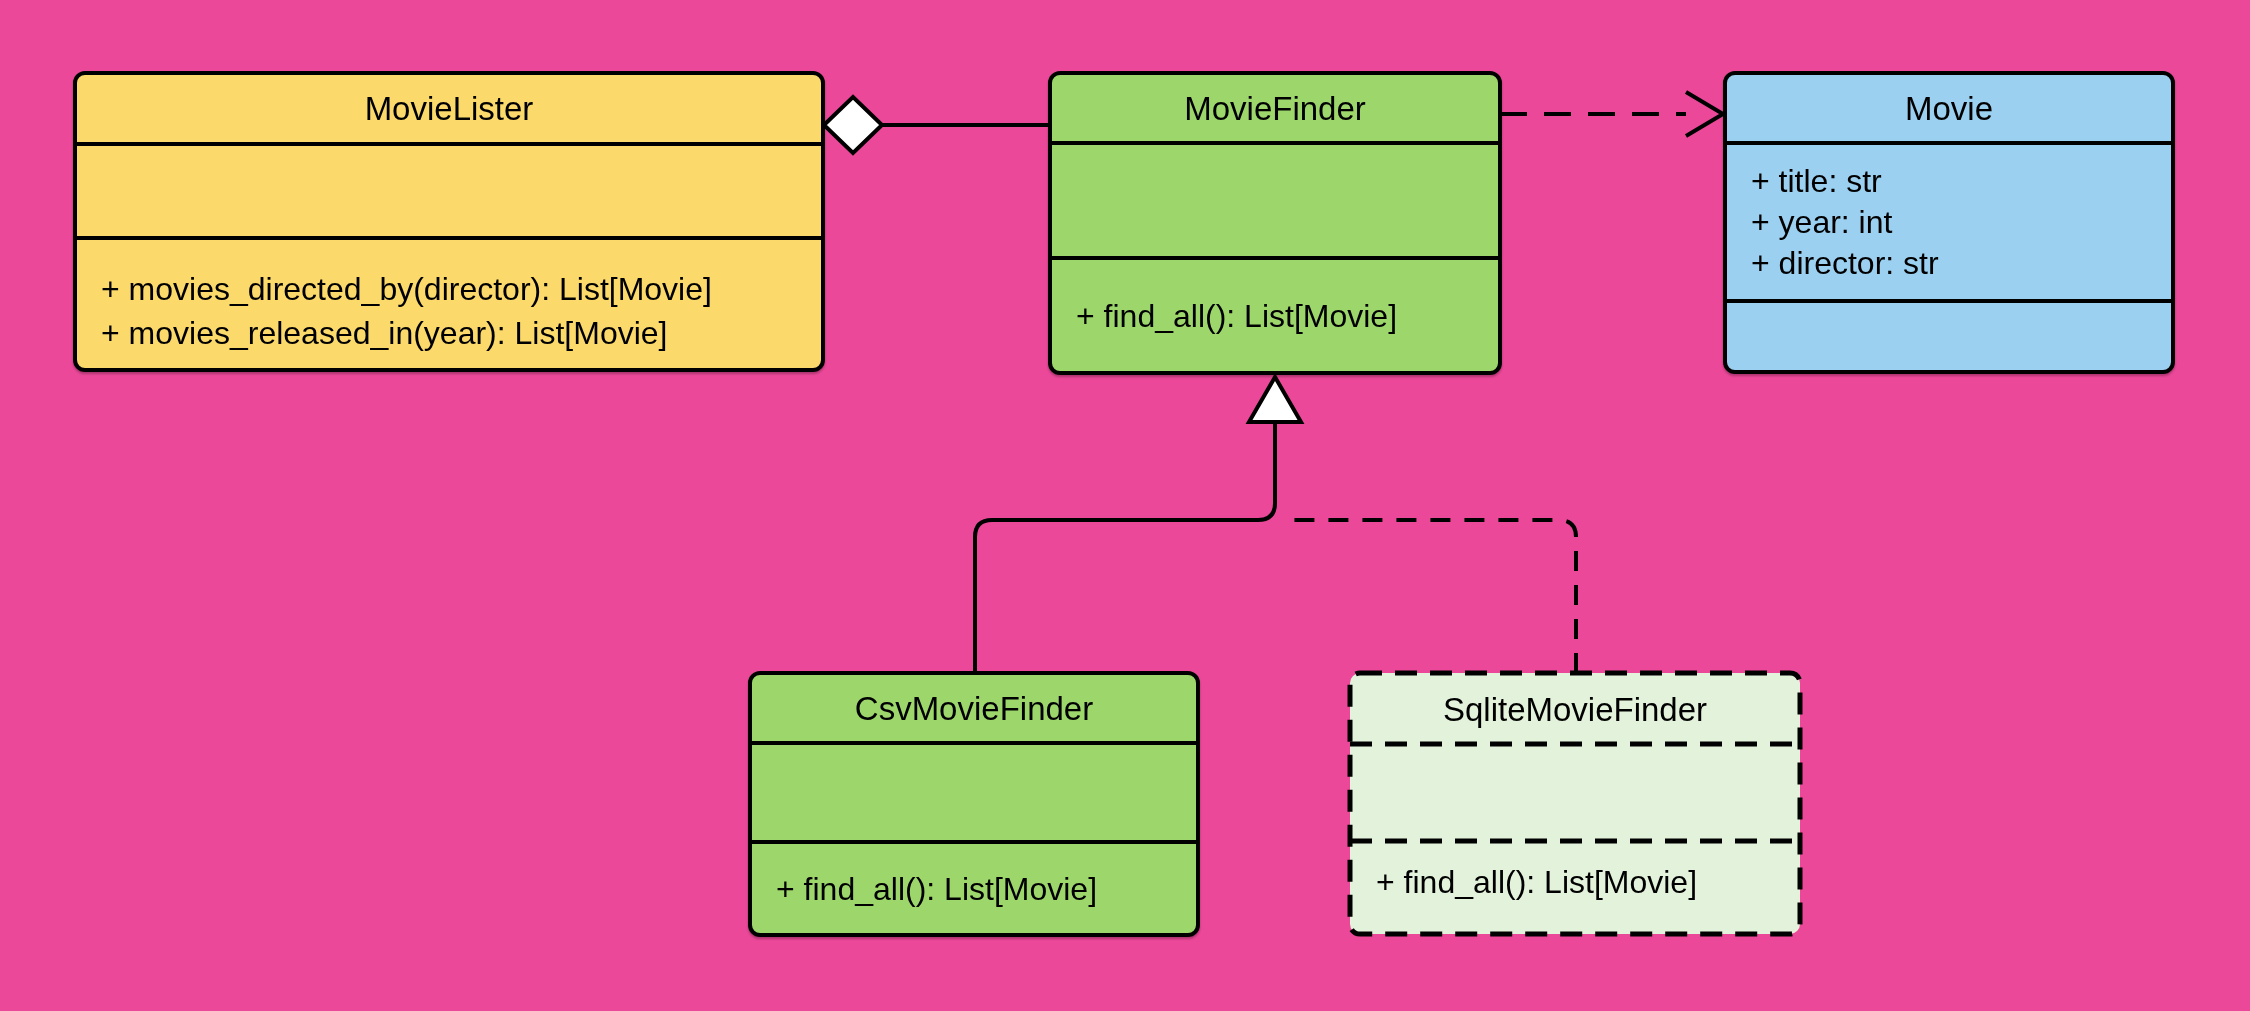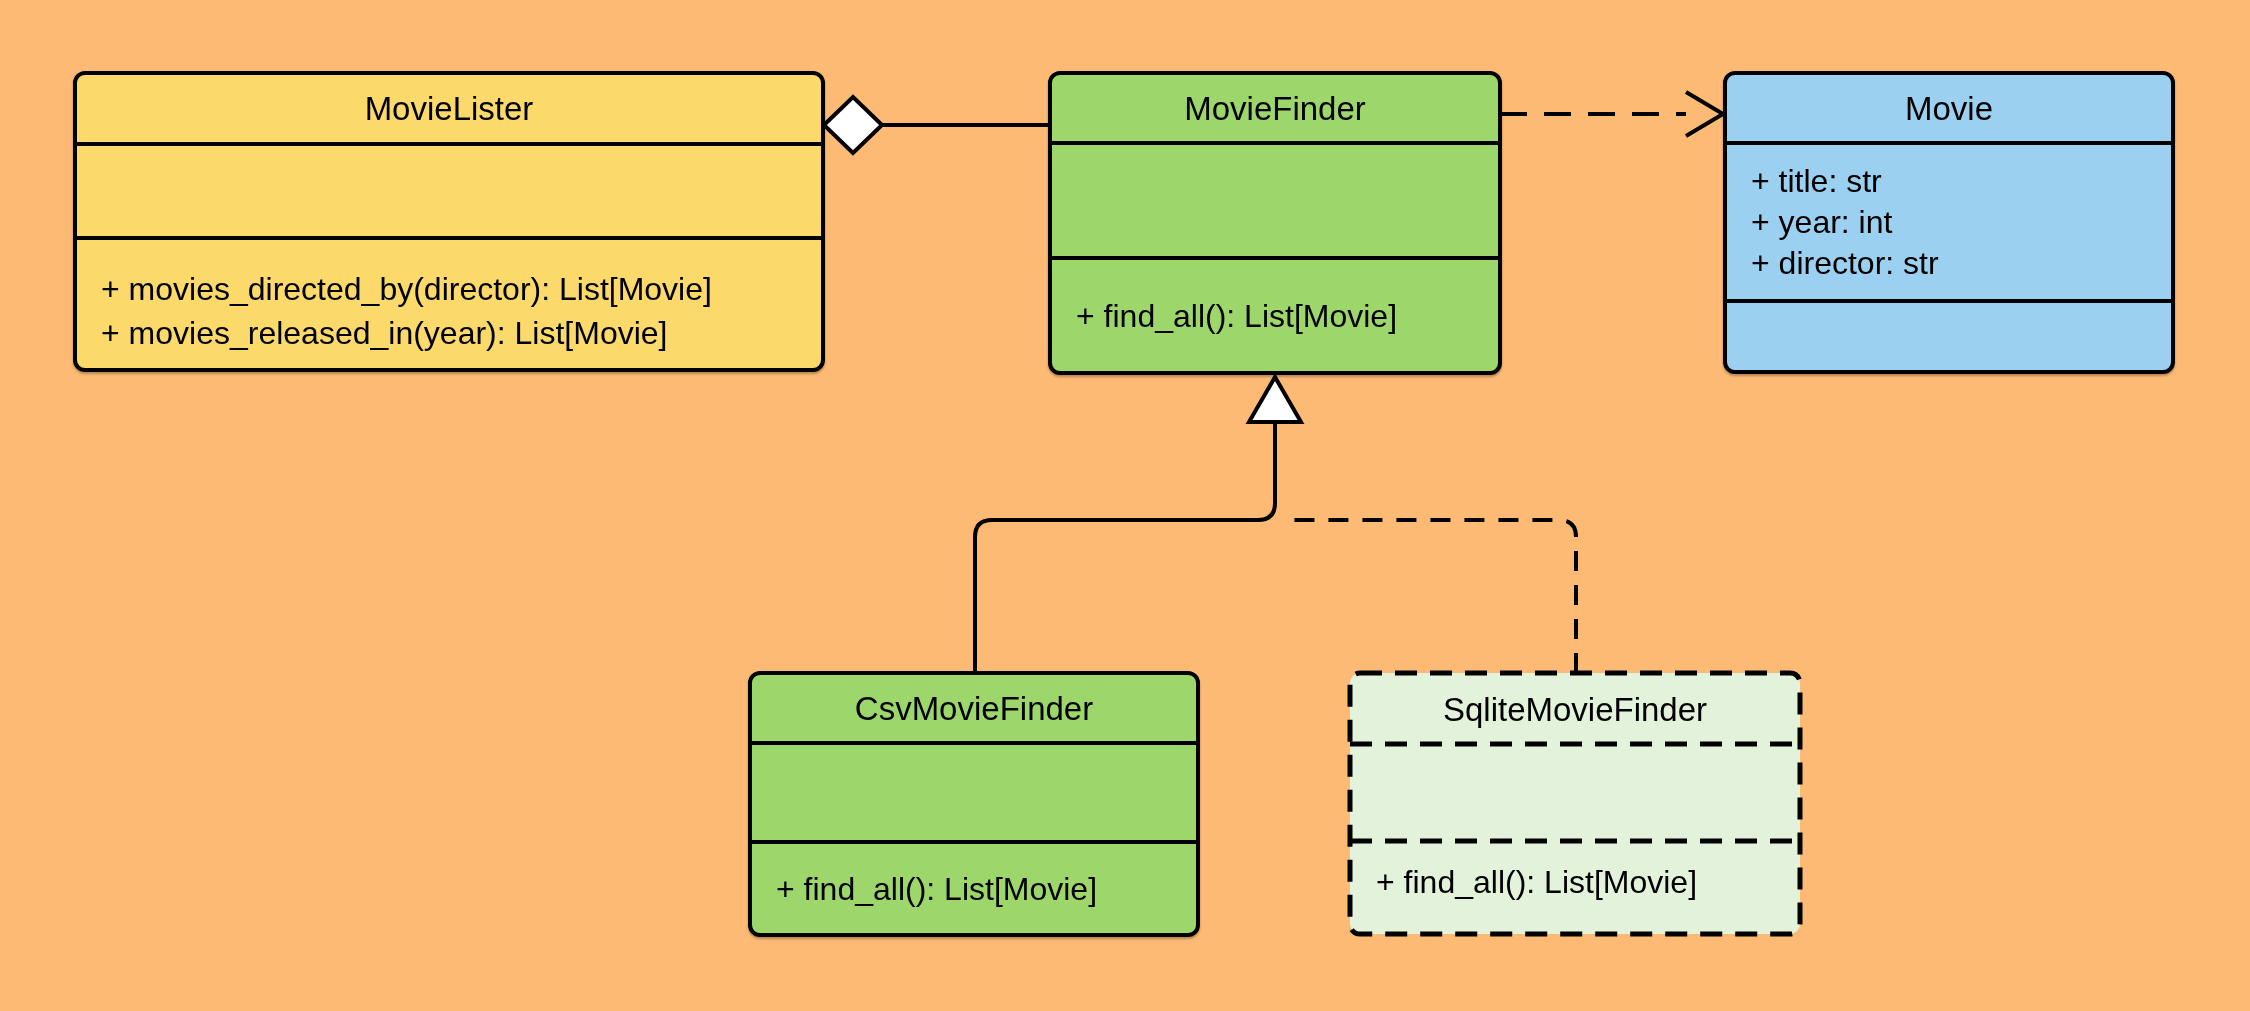--- a/index.html
+++ b/index.html
@@ -1,16 +1,16 @@
 <!DOCTYPE html>
 <html><head>
 <meta charset="utf-8">
 <style>
   html, body { margin: 0; padding: 0; background: #ffffff; }
-  .stage { position: relative; width: 2250px; height: 1011px; background: #fdba74; overflow: hidden; }
+  .stage { position: relative; width: 2250px; height: 1011px; background: #ec4899; overflow: hidden; }
   svg { display: block; }
   text {
     font-family: "Liberation Sans", "DejaVu Sans", sans-serif;
     fill: #000000;
   }
   .cls-title { font-size: 33px; text-anchor: middle; }
   .member    { font-size: 32px; }
   .frame  { stroke: #000000; stroke-width: 4; }
   .frame-dashed { stroke-dasharray: 22 13; stroke-width: 5; }
   .sep    { stroke: #000000; stroke-width: 4; fill: none; }

